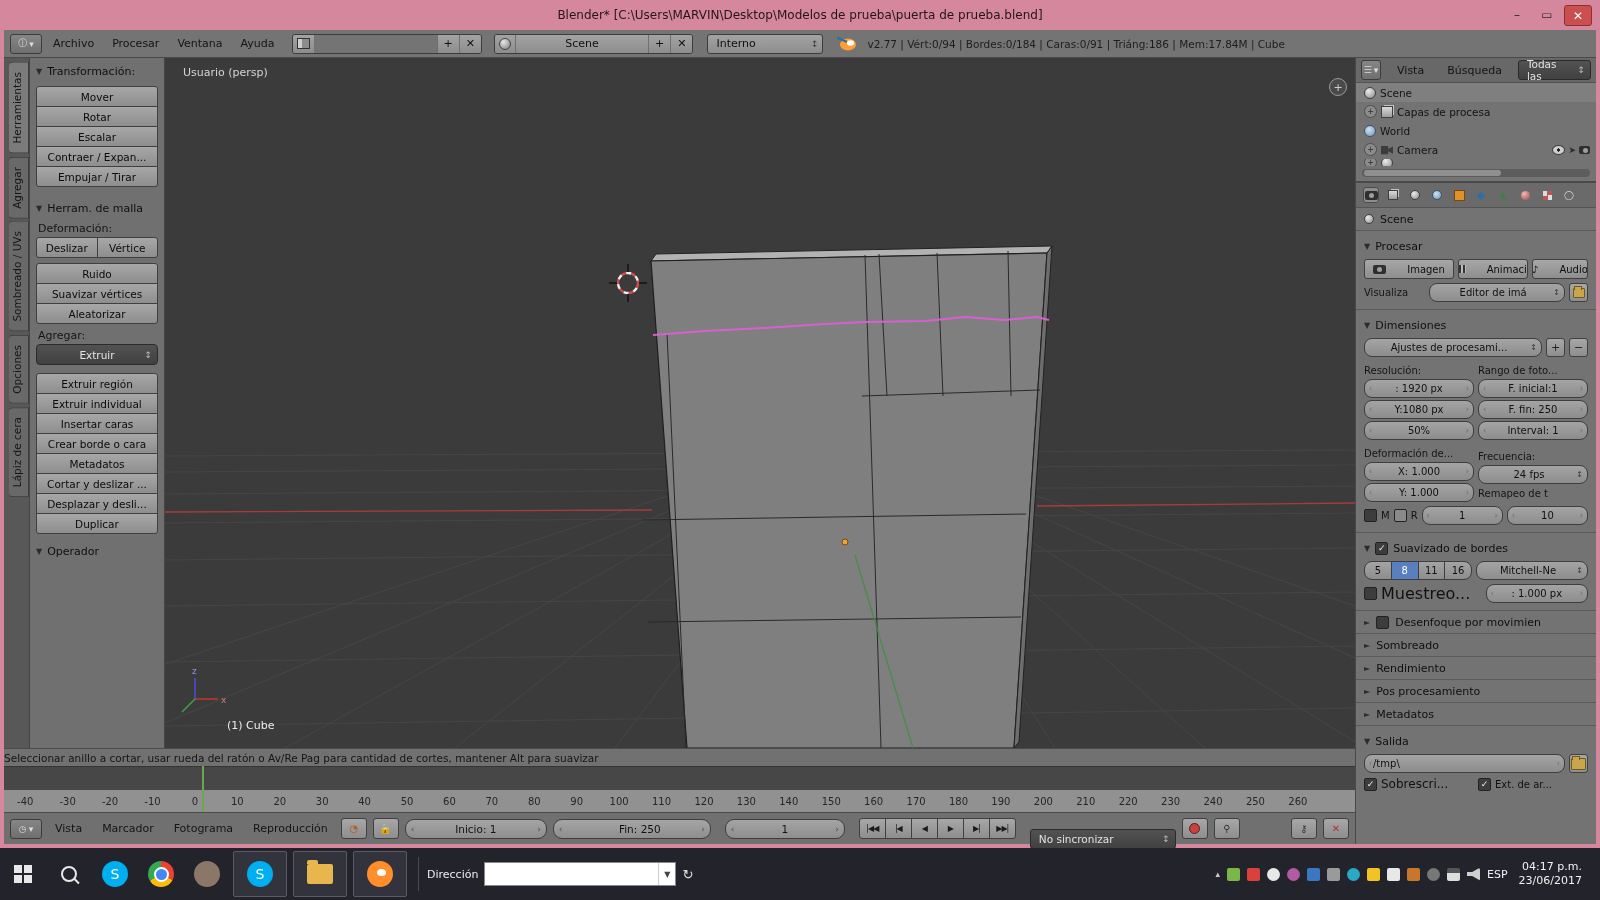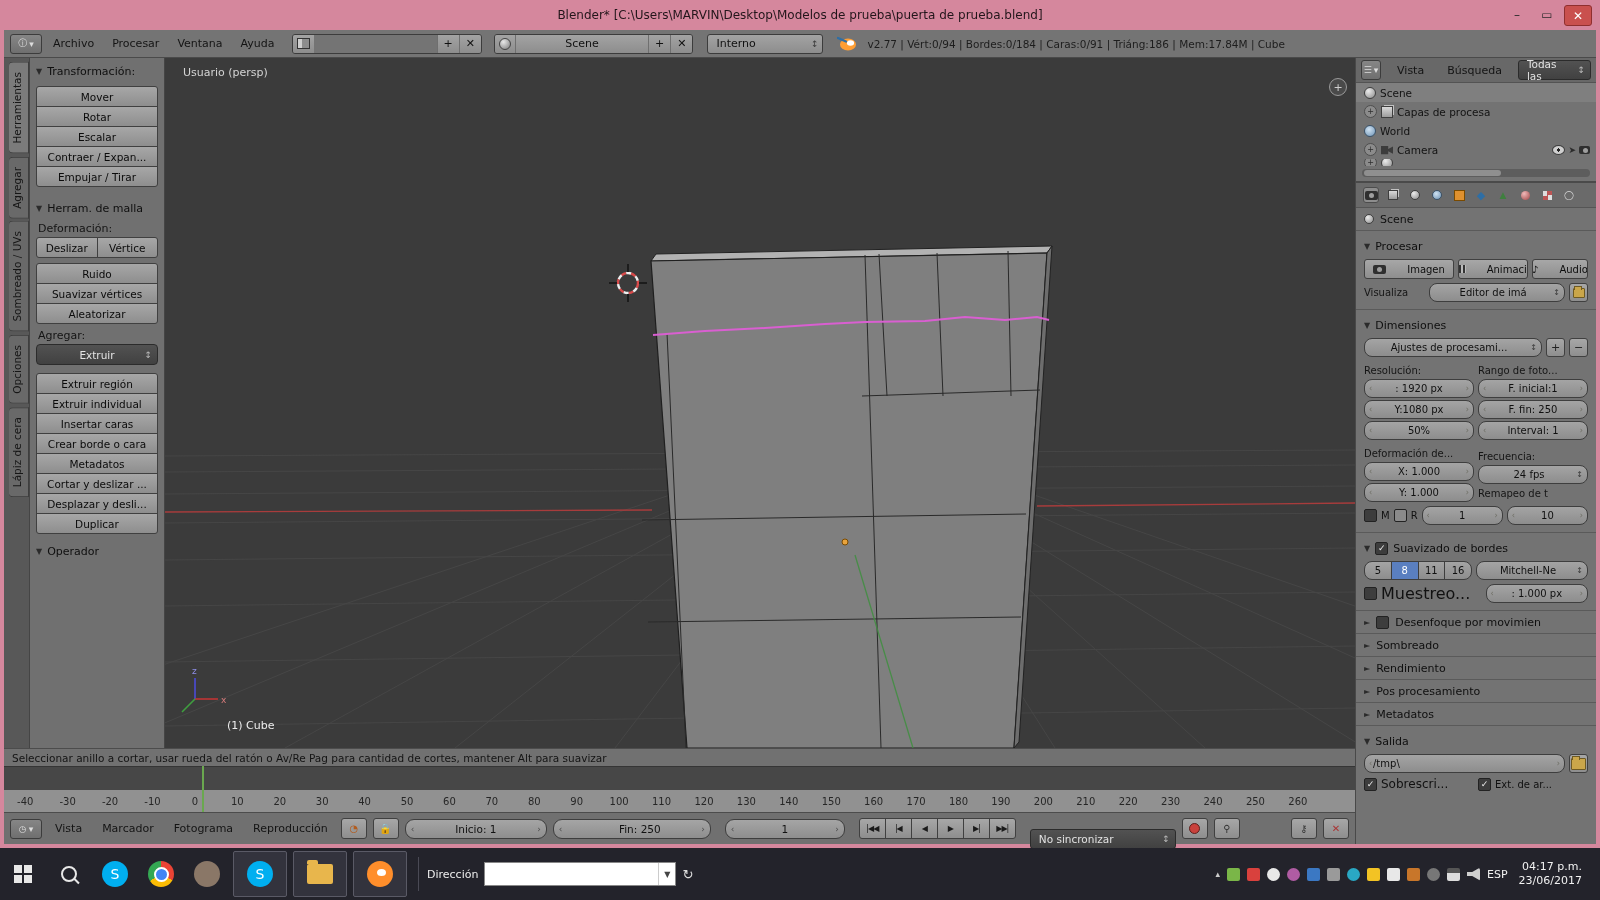--- a/index.html
+++ b/index.html
@@ -43,21 +43,21 @@
   .pair .tbtn{flex:1;margin-top:0;}
   .pair .tbtn:first-child{border-radius:3px 0 0 3px;}
   .pair .tbtn:last-child{border-radius:0 3px 3px 0;margin-left:-1px;}
   .menubtn{height:19px;background:linear-gradient(#525252,#414141);border:1px solid #2b2b2b;border-radius:4px;display:flex;align-items:center;justify-content:center;color:#e4e4e4;position:relative;font-size:10.5px;}
   .menubtn::after{content:"↕";position:absolute;right:5px;font-size:9px;color:#bbb;}
   
   .viewport{left:165px;top:58px;width:1190px;height:690px;background:#3b3b3b;overflow:hidden;}
   .vplabel{position:absolute;color:#d4d4d4;font-size:11px;}
   .vpplus{position:absolute;right:8px;top:20px;width:16px;height:16px;border:1px solid #9a9a9a;border-radius:50%;color:#cfcfcf;display:flex;align-items:center;justify-content:center;font-size:11px;background:rgba(90,90,90,.5);}
   
-  .statusbar{left:4px;top:748px;width:1351px;height:18px;background:#717171;border-top:1px solid #4c4c4c;display:flex;align-items:center;padding-left:8px;box-sizing:border-box;color:#141414;font-size:10.5px;}
+  .statusbar{left:4px;top:748px;width:1351px;height:18px;background:#717171;border-top:1px solid #4c4c4c;display:flex;align-items:center;padding-left:0;box-sizing:border-box;color:#141414;font-size:10.5px;}
   .tltrack{left:4px;top:766px;width:1351px;height:24px;background:#474747;border-top:1px solid #353535;}
   .tlruler{left:4px;top:790px;width:1351px;height:22px;background:#919191;display:flex;align-items:center;padding-right:36px;box-sizing:border-box;}
   .tick{flex:1;text-align:center;color:#262626;font-size:10px;}
   .curframe{left:202px;top:766px;width:2px;height:46px;background:#6aa84f;}
   .tlheader{left:4px;top:812px;width:1351px;height:32px;background:#707070;border-top:1px solid #4c4c4c;display:flex;align-items:center;gap:6px;padding:0 6px;box-sizing:border-box;}
   .fieldw{height:18px;background:linear-gradient(#a5a5a5,#8e8e8e);border:1px solid #3e3e3e;border-radius:9px;display:flex;align-items:center;justify-content:center;color:#111;font-size:10.5px;position:relative;padding:0 14px;}
   .fieldw::before{content:"‹";position:absolute;left:5px;color:#4c4c4c;font-size:9px;}
   .fieldw::after{content:"›";position:absolute;right:5px;color:#4c4c4c;font-size:9px;}
   .playgrp{display:flex;}
   .pbtn{width:25px;height:19px;background:linear-gradient(#a7a7a7,#8e8e8e);border:1px solid #404040;margin-left:-1px;display:flex;align-items:center;justify-content:center;color:#1a1a1a;font-size:8px;letter-spacing:-1px;}

